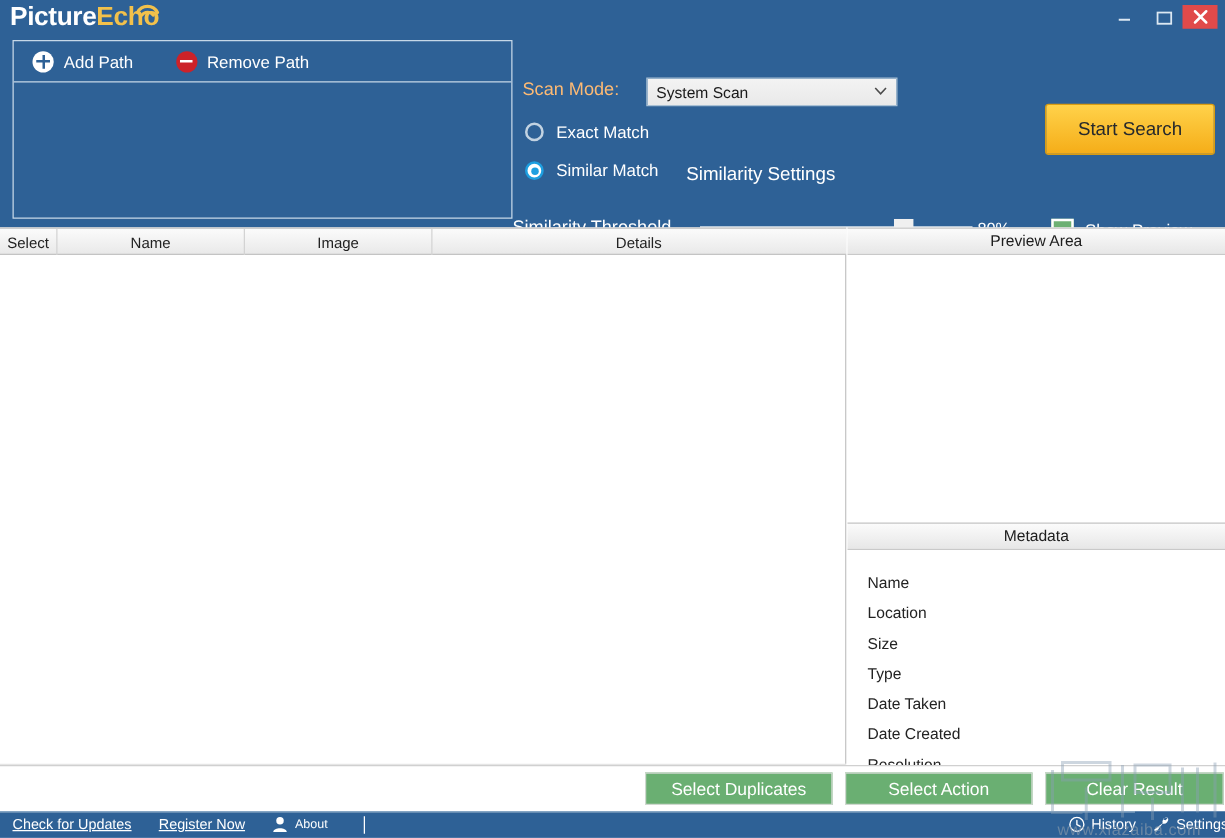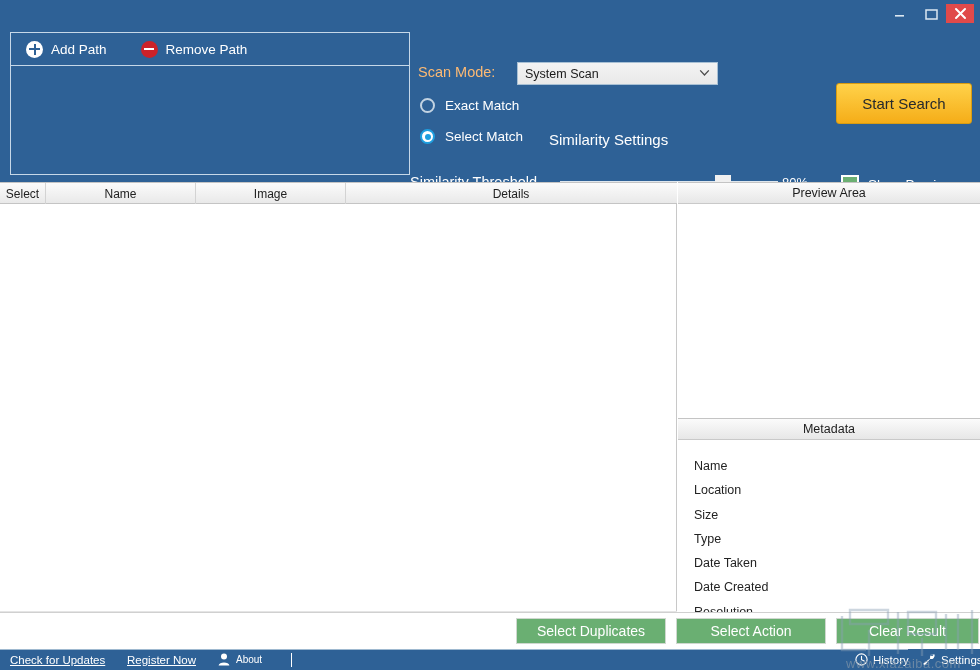--- a/index.html
+++ b/index.html
@@ -337,20 +337,26 @@
     pointer-events: none;
     opacity: 0.75;
   }
 </style>
 </head>
 <body>
 
 <div id="app">
 
   <div id="titlebar">
+    <div id="logo">
+      <span class="lg-a">Picture</span><span style="position:relative;display:inline-block;"><span class="lg-b">Echo</span><svg class="wifi" viewBox="0 0 22 15">
+          <path d="M3 11 A9 9 0 0 1 19 11" fill="none" stroke="#f2c14b" stroke-width="2.6" stroke-linecap="round"></path>
+          <path d="M6.5 13.2 A5.4 5.4 0 0 1 15.5 13.2" fill="none" stroke="#f2c14b" stroke-width="2.4" stroke-linecap="round"></path>
+        </svg></span>
+    </div>
 
     <div class="wc" id="wc-min">
       <svg class="wc-glyph" width="11" height="9" viewBox="0 0 11 9">
         <rect x="1" y="5" width="9" height="1.6" fill="#dce8f2"></rect>
       </svg>
     </div>
     <div class="wc" id="wc-max">
       <svg class="wc-glyph" width="13" height="11" viewBox="0 0 13 11">
         <rect x="1" y="1" width="11" height="9" fill="none" stroke="#dce8f2" stroke-width="1.5"></rect>
       </svg>
@@ -387,21 +393,21 @@
       </svg>
     </div>
 
     <div class="radio-row" id="radio-exact">
       <span class="radio-outer"></span>
       <span class="radio-label">Exact Match</span>
     </div>
 
     <div class="radio-row" id="radio-similar">
       <span class="radio-outer on"></span>
-      <span class="radio-label">Select Match</span>
+      <span class="radio-label">Similar Match</span>
     </div>
 
     <div id="link-similarity-settings">Similarity Settings</div>
 
     <div id="lbl-threshold">Similarity Threshold</div>
 
     <div id="slider">
       <div id="slider-track"></div>
       <div class="stick" style="left:5px;"></div>
       <div class="stick" style="left:58px;"></div>

